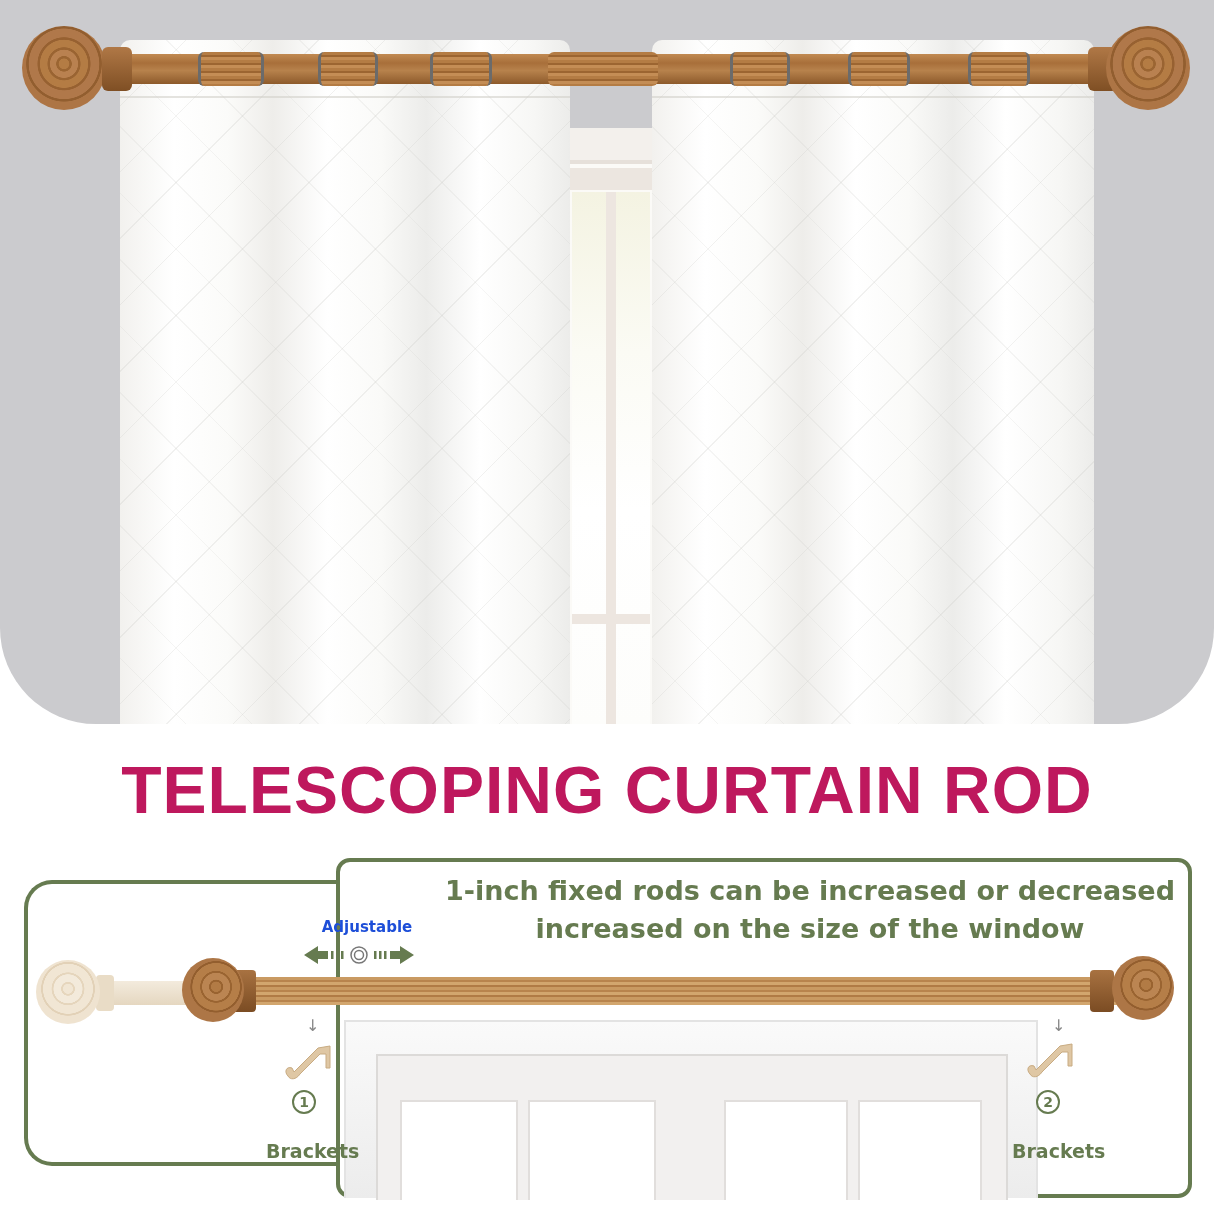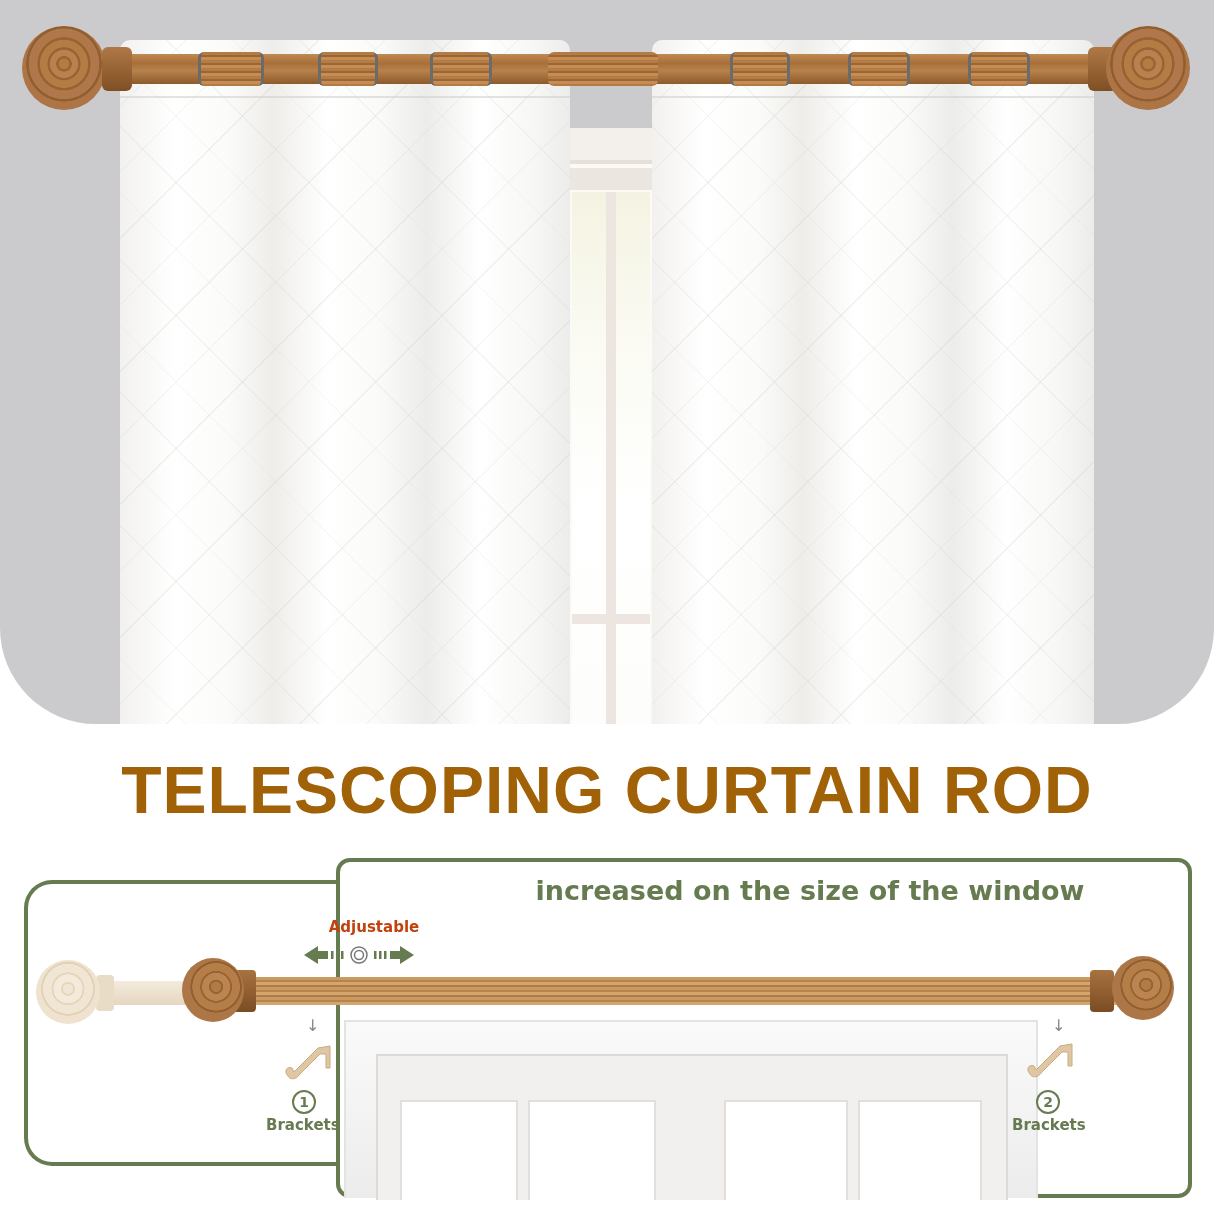--- a/index.html
+++ b/index.html
@@ -55,43 +55,43 @@
   .finial-neck {
     position: absolute; width: 30px; height: 44px;
     background: linear-gradient(180deg, #b07846, #7f4f24);
     border-radius: 6px;
   }
 
   
   .headline {
     position: absolute; left: 0; top: 752px; width: 1214px; text-align: center;
     font-family: "Liberation Sans", sans-serif; font-weight: 700;
-    font-size: 66px; letter-spacing: 1px; color: #a16207;
+    font-size: 66px; letter-spacing: 1px; color: #be185d;
   }
 
   
   .frame-outer {
     position: absolute; left: 24px; top: 880px; width: 312px; height: 286px;
     border: 4px solid #667b50; border-right: none;
     border-radius: 28px 0 0 28px;
   }
   .frame-inner {
     position: absolute; left: 336px; top: 858px; width: 856px; height: 340px;
     border: 4px solid #667b50; border-radius: 14px;
   }
   .frame-cover { position: absolute; left: 340px; top: 884px; width: 4px; height: 280px; background: #fff; }
 
   .desc {
     position: absolute; left: 440px; top: 872px; width: 740px; text-align: center;
     font-family: "DejaVu Sans", sans-serif; font-weight: 700; font-size: 27px; line-height: 38px;
     color: #667b50;
   }
   .adjustable {
-    position: absolute; left: 314px; top: 918px; width: 120px; text-align: center;
-    font-weight: 700; font-size: 15px; color: #c2410c;
+    position: absolute; left: 307px; top: 918px; width: 120px; text-align: center;
+    font-weight: 700; font-size: 15px; color: #1d4ed8;
   }
   .adjust-arrows { position: absolute; left: 304px; top: 944px; width: 110px; height: 22px; }
 
   .ghost-ball {
     position: absolute; left: 36px; top: 960px; width: 64px; height: 64px; border-radius: 50%;
     background: radial-gradient(circle at 50% 45%, #f1e6d4 0 10%, #e6d6bd 11% 14%, #f3eadb 15% 30%, #e5d5bc 31% 34%, #f1e6d4 35% 52%, #e2d1b7 53% 56%, #efe3d0 57% 100%);
   }
   .ghost-neck { position: absolute; left: 96px; top: 975px; width: 18px; height: 36px; background: #e9dcc6; border-radius: 4px; }
   .ghost-rod { position: absolute; left: 112px; top: 981px; width: 84px; height: 24px; background: linear-gradient(180deg, #f3ebdd, #e5d7c0); }
 
@@ -112,21 +112,21 @@
   .door-frame .inner-trim { position: absolute; left: 30px; top: 32px; width: 632px; height: 146px; background: #f2f0ef; border: 2px solid #dcdad8; border-bottom: none; }
   .door-frame .pane { position: absolute; top: 78px; height: 100px; background: #ffffff; border: 2px solid #e1dedc; border-bottom: none; }
 
   .bracket-arrow { position: absolute; font-size: 16px; color: #888; }
   .bracket { position: absolute; width: 52px; height: 40px; }
   .bracket-num {
     position: absolute; width: 24px; height: 24px; border-radius: 50%;
     border: 2px solid #667b50; color: #667b50; font-weight: 700; font-size: 14px;
     display: flex; align-items: center; justify-content: center;
   }
-  .bracket-label { position: absolute; font-weight: 700; font-size: 15px; color: #667b50; }
+  .bracket-label { position: absolute; font-weight: 700; font-size: 19px; color: #667b50; margin-top: 24px; }
 </style>
 </head>
 <body>
 
 <div class="photo">
   <div class="window">
     <div class="header-trim"></div>
     <div class="trim2"></div>
     <div class="glass"></div>
     <div class="mullion-v"></div>
@@ -156,20 +156,21 @@
   <div class="finial-ball" style="left:1106px;top:26px;"></div>
 </div>
 
 <div class="headline">TELESCOPING CURTAIN ROD</div>
 
 <div class="frame-outer"></div>
 <div class="frame-inner"></div>
 <div class="frame-cover"></div>
 
 <div class="desc">
+  <div>1-inch fixed rods can be increased or decreased</div>
   <div>increased on the size of the window</div>
 </div>
 
 <div class="adjustable">Adjustable</div>
 <svg class="adjust-arrows" viewBox="0 0 110 22">
   <polygon points="0,11 14,2 14,7 24,7 24,15 14,15 14,20" fill="#667b50"></polygon>
   <rect x="27" y="7" width="2.5" height="8" fill="#667b50"></rect>
   <rect x="32" y="7" width="2.5" height="8" fill="#667b50"></rect>
   <rect x="37" y="7" width="2.5" height="8" fill="#667b50"></rect>
   <circle cx="55" cy="11" r="8" fill="none" stroke="#777" stroke-width="1.5"></circle>

